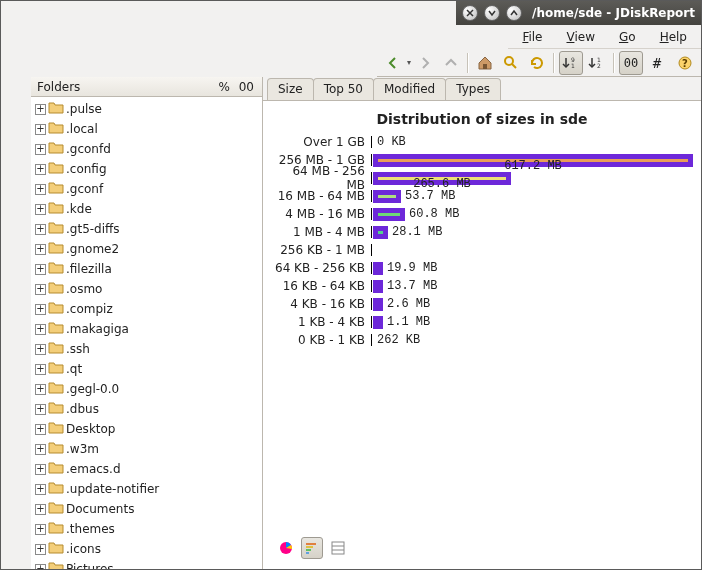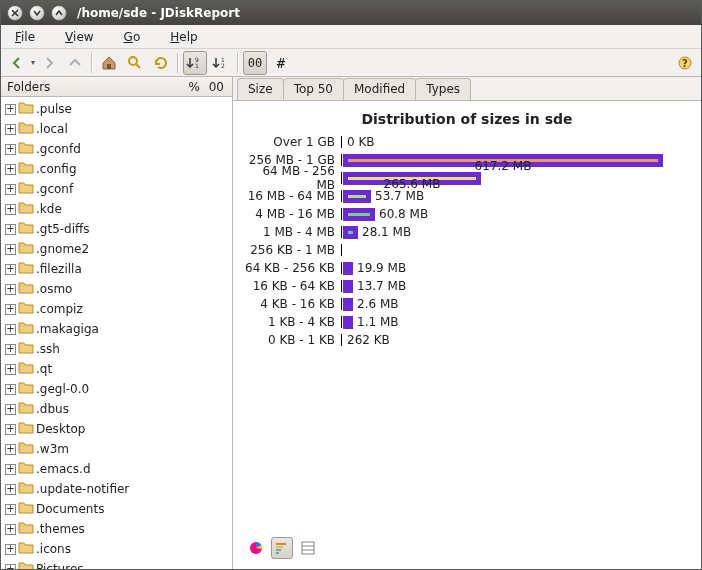--- a/index.html
+++ b/index.html
@@ -1,22 +1,22 @@
 <!DOCTYPE html>
 <html><head>
 <meta charset="utf-8">
 <style>
   * { box-sizing: border-box; margin: 0; padding: 0; }
   body { font-family: "DejaVu Sans", sans-serif; font-size: 12px; color: #222; background: #f2f1f0; width: 702px; height: 570px; overflow: hidden; }
-  .window { width: 702px; height: 570px; border: 1px solid #5a5a5a; background: #f2f1f0; display: flex; flex-direction: column; }
+  .window { width: 702px; height: 570px; border: 1px solid #5a5a5a; background: #f2f1f0; display: flex; flex-direction: column; align-items: flex-end; }
   .titlebar { height: 24px; background: linear-gradient(to bottom, #5c5b57, #44433f); display: flex; align-items: center; padding: 0 6px; gap: 6px; color: #fff; font-weight: bold; }
   .winbtn { width: 16px; height: 16px; border-radius: 50%; background: radial-gradient(circle at 30% 30%, #fff, #bbb); border: 1px solid #666; display: inline-flex; align-items: center; justify-content: center; font-size: 10px; color: #333; }
   .winbtn svg { width: 8px; height: 8px; }
   .titlebar .title { margin-left: 4px; }
-  .menubar { height: 24px; display: flex; align-items: center; padding: 0 6px; gap: 14px; border-bottom: 1px solid #d6d2cc; background: #f2f1f0; }
+  .menubar { height: 24px; display: flex; align-items: center; padding: 0 6px; gap: 8px; border-bottom: 1px solid #d6d2cc; background: #f2f1f0; }
   .menu-item { padding: 2px 8px; }
   .menu-item u { text-decoration: underline; }
   .toolbar { height: 28px; display: flex; align-items: center; padding: 0 4px; gap: 2px; border-bottom: 1px solid #bcb7ae; background: #f2f1f0; }
   .tb-btn { width: 24px; height: 24px; display: inline-flex; align-items: center; justify-content: center; border: 1px solid transparent; border-radius: 3px; }
   .tb-btn.active { background: linear-gradient(to bottom,#e8e6e0,#d6d2c8); border: 1px solid #9e9a91; }
   .tb-sep { width: 2px; height: 20px; border-left: 1px solid #c7c2b8; border-right: 1px solid #fff; margin: 0 2px; }
   .spacer { flex: 1; }
   .content { flex: 1; display: flex; min-height: 0; }
   .sidebar { width: 232px; border-right: 1px solid #bcb7ae; display: flex; flex-direction: column; background: #fff; }
   .sidebar-header { height: 20px; display: flex; align-items: center; padding: 0 6px; background: linear-gradient(to bottom,#f7f5f1,#e8e5de); border-bottom: 1px solid #bcb7ae; font-size: 12px; }
@@ -28,21 +28,21 @@
   .folder-icon { width: 16px; height: 14px; }
   .main { flex: 1; display: flex; flex-direction: column; background: #fff; }
   .tabs { height: 24px; display: flex; align-items: flex-end; padding: 0 4px; border-bottom: 1px solid #bcb7ae; background: #f2f1f0; position: relative; }
   .tab { padding: 3px 10px 4px 10px; border: 1px solid #bcb7ae; border-bottom: none; background: #eae7e0; margin-right: -1px; border-radius: 4px 4px 0 0; font-size: 12px; }
   .tab.active { background: #fff; position: relative; z-index: 2; border-bottom: 1px solid #fff; margin-bottom: -1px; }
   .chart-area { flex: 1; position: relative; background: #fff; padding: 8px 8px 8px 8px; }
   .chart-title { text-align: center; font-weight: bold; font-size: 14px; margin: 2px 0 6px 0; }
   .chart-row { display: flex; align-items: center; height: 18px; margin: 0; }
   .chart-label { width: 100px; text-align: right; padding-right: 6px; font-size: 12px; }
   .chart-tick { width: 1px; height: 12px; background: #000; margin-right: 1px; }
-  .chart-bar-wrap { flex: 1; display: flex; align-items: center; position: relative; }
+  .chart-bar-wrap { flex: 1; display: flex; align-items: center; position: relative; font-family: Liberation Mono, monospace; }
   .chart-bar { height: 13px; border: 5px solid #6d28d9; background: #ccc; }
   .chart-val { font-size: 12px; margin-left: 4px; white-space: nowrap; }
   .chart-bar.inside .chart-val { position: absolute; left: 50%; transform: translateX(-50%); margin: 0; }
   .footer-icons { position: absolute; left: 12px; bottom: 10px; display: flex; gap: 4px; }
   .footer-btn { width: 22px; height: 22px; border: 1px solid transparent; border-radius: 3px; display: inline-flex; align-items: center; justify-content: center; }
   .footer-btn.active { background: linear-gradient(to bottom,#e8e6e0,#d6d2c8); border: 1px solid #9e9a91; }
 </style>
 </head>
 <body>
 

